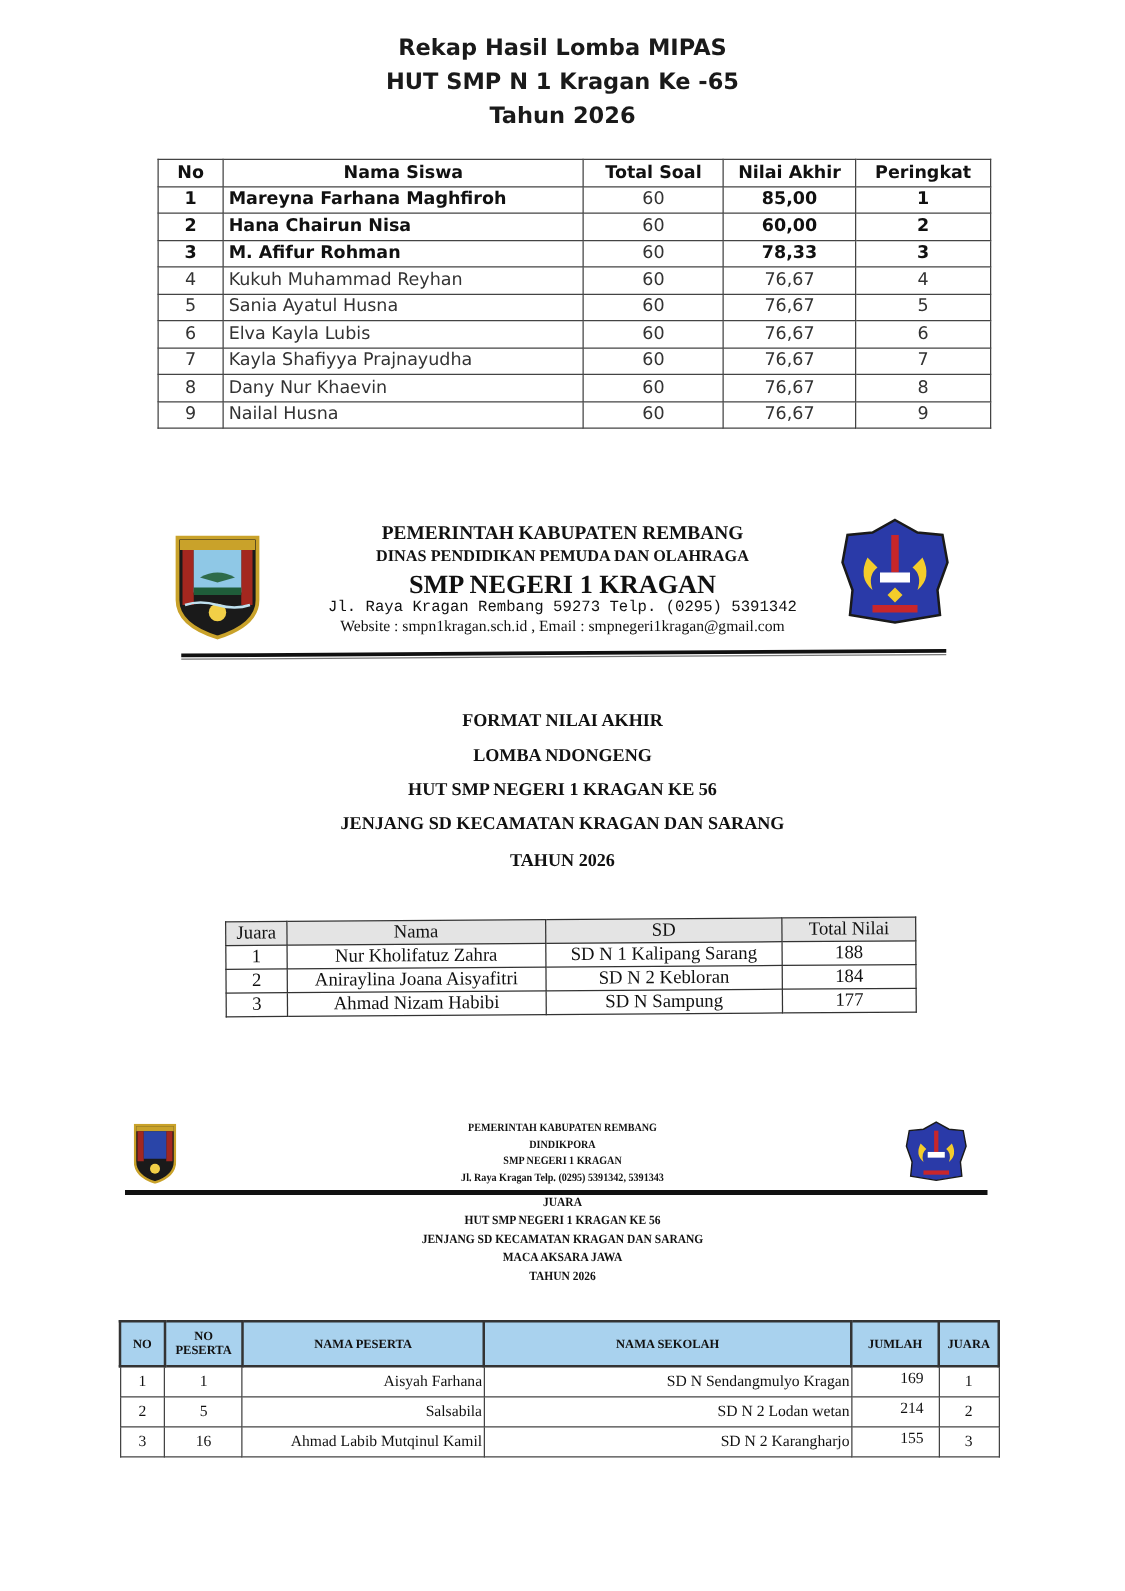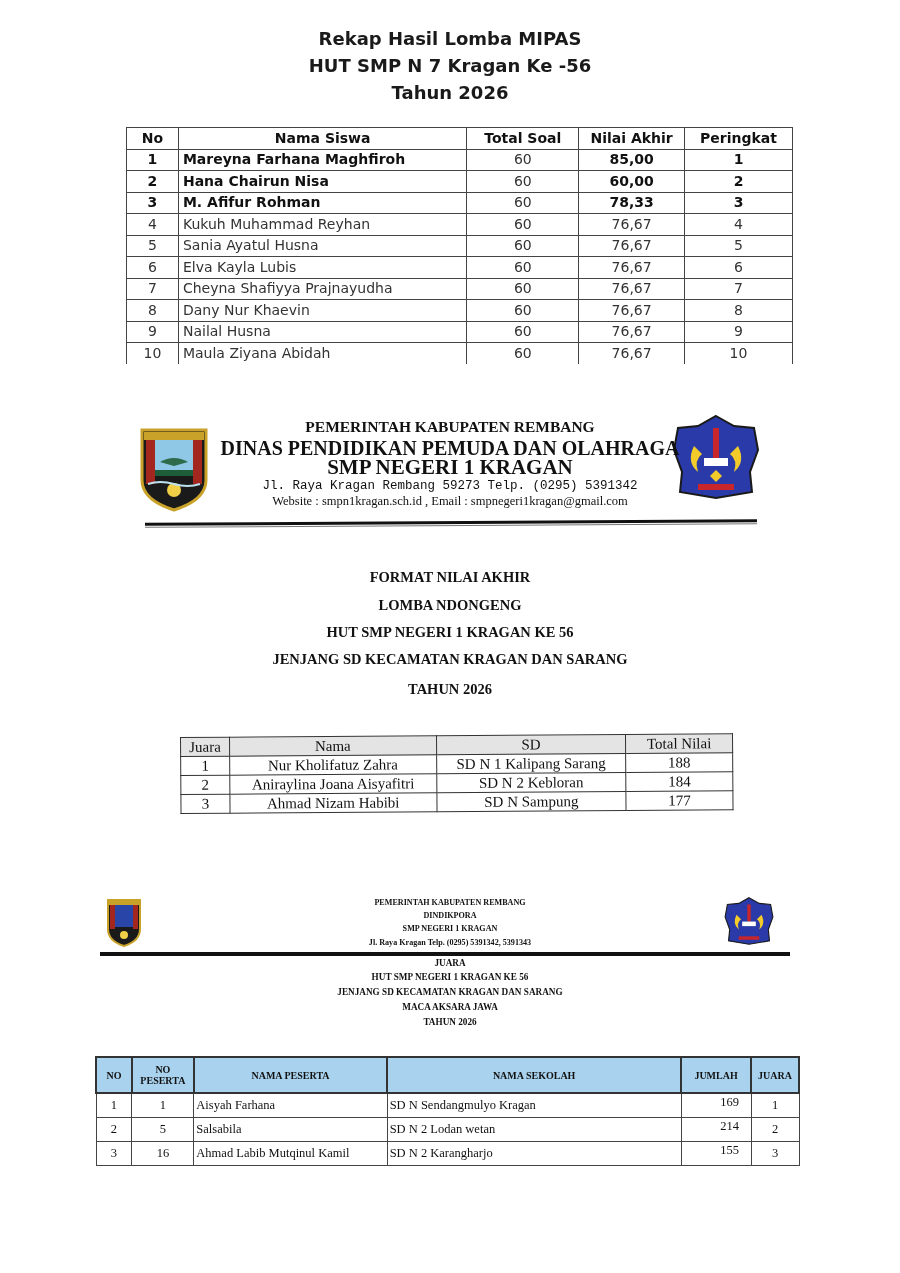--- a/index.html
+++ b/index.html
@@ -30,28 +30,28 @@
   .s2-table th { background:#e4e4e4; }
 
   
   .lh3 { left:0; width:900px; text-align:center; font-family:"Liberation Serif", serif; font-weight:bold; font-size:9px; color:#111; transform:scaleX(0.9); }
   .rule3 { left:100px; width:690px; top:952px; height:4px; background:#111; }
   .s3-title { left:0; width:900px; text-align:center; font-family:"Liberation Serif", serif; font-weight:bold; font-size:10px; color:#111; transform:scaleX(0.92); }
   .s3-table { left:95px; top:1056px; width:705px; border-collapse:collapse; font-family:"Liberation Serif", sans-serif; font-size:12px; }
   .s3-table th { background:#a9d2ee; border:2px solid #333; font-size:10px; font-weight:bold; height:32px; text-align:center; line-height:11px; }
   .s3-table td { border:1px solid #444; height:21px; font-size:12.5px; }
   .s3-table td.c { text-align:center; }
-  .s3-table td.l { text-align:left; padding-left:2px; }
+  .s3-table td.l { text-align:right; padding-left:2px; }
   .s3-table td.j { text-align:center; vertical-align:top;padding-left:28px; }
 </style>
 </head>
 <body>
 
 <div class="abs s1-title" style="top:25px;">Rekap Hasil Lomba MIPAS</div>
-<div class="abs s1-title" style="top:52px;">HUT SMP N 7 Kragan Ke -56</div>
+<div class="abs s1-title" style="top:52px;">HUT SMP N 1 Kragan Ke -65</div>
 <div class="abs s1-title" style="top:79px;">Tahun 2026</div>
 
 <table class="abs s1-table">
   <colgroup>
       <col style="width:52px">
       <col style="width:289px">
       <col style="width:112px">
       <col style="width:106px">
       <col style="width:108px">
     </colgroup>
@@ -102,45 +102,38 @@
     </tr>
     <tr>
       <td>6</td>
       <td class="name">Elva Kayla Lubis</td>
       <td>60</td>
       <td>76,67</td>
       <td>6</td>
     </tr>
     <tr>
       <td>7</td>
-      <td class="name">Cheyna Shafiyya Prajnayudha</td>
+      <td class="name">Kayla Shafiyya Prajnayudha</td>
       <td>60</td>
       <td>76,67</td>
       <td>7</td>
     </tr>
     <tr>
       <td>8</td>
       <td class="name">Dany Nur Khaevin</td>
       <td>60</td>
       <td>76,67</td>
       <td>8</td>
     </tr>
     <tr>
       <td>9</td>
       <td class="name">Nailal Husna</td>
       <td>60</td>
       <td>76,67</td>
       <td>9</td>
-    </tr>
-    <tr class="last">
-      <td>10</td>
-      <td class="name">Maula Ziyana Abidah</td>
-      <td>60</td>
-      <td>76,67</td>
-      <td>10</td>
     </tr>
   </tbody>
 </table>
 
 <div class="abs" style="left:140px; top:428px; width:68px; height:84px;">
   <svg width="68" height="84" viewBox="0 0 68 84">
     <path d="M2 2 H66 V52 Q66 72 34 82 Q2 72 2 52 Z" fill="#1a1a1a" stroke="#c9a22a" stroke-width="3"></path>
     <rect x="4" y="4" width="60" height="8" fill="#c9a22a"></rect>
     <rect x="6" y="12" width="9" height="44" fill="#a3271f"></rect>
     <rect x="53" y="12" width="9" height="44" fill="#a3271f"></rect>
@@ -158,21 +151,21 @@
     <path d="M22 32 Q14 48 26 58 Q22 46 30 40 Z" fill="#f4cc2a"></path>
     <path d="M66 32 Q74 48 62 58 Q66 46 58 40 Z" fill="#f4cc2a"></path>
     <rect x="41" y="14" width="6" height="30" fill="#c8262a"></rect>
     <rect x="32" y="44" width="24" height="8" fill="#ffffff"></rect>
     <path d="M44 56 L50 62 L44 68 L38 62 Z" fill="#f4cc2a"></path>
     <rect x="26" y="70" width="36" height="6" fill="#c8262a"></rect>
   </svg>
 </div>
 
 <div class="abs lh2" style="top:418px; font-size:15.5px;">PEMERINTAH KABUPATEN REMBANG</div>
-<div class="abs lh2" style="top:437px; font-size:20px; left:220px; width:460px;">DINAS PENDIDIKAN PEMUDA DAN OLAHRAGA</div>
+<div class="abs lh2" style="top:437px; font-size:13px; left:220px; width:460px;">DINAS PENDIDIKAN PEMUDA DAN OLAHRAGA</div>
 <div class="abs lh2" style="top:455px; font-size:21px;">SMP NEGERI 1 KRAGAN</div>
 <div class="abs lh2-small" style="top:479px;font-family:Liberation Mono, monospace;">Jl. Raya Kragan Rembang 59273 Telp. (0295) 5391342</div>
 <div class="abs lh2-small" style="top:494px; left:220px; width:460px;">Website : smpn1kragan.sch.id , Email : smpnegeri1kragan@gmail.com</div>
 <div class="abs rule2"></div>
 <div class="abs rule2b"></div>
 
 <div class="abs s2-title" style="top:569px;">FORMAT NILAI AKHIR</div>
 <div class="abs s2-title" style="top:597px;">LOMBA NDONGENG</div>
 <div class="abs s2-title" style="top:624px;">HUT SMP NEGERI 1 KRAGAN KE 56</div>
 <div class="abs s2-title" style="top:651px;">JENJANG SD KECAMATAN KRAGAN DAN SARANG</div>

